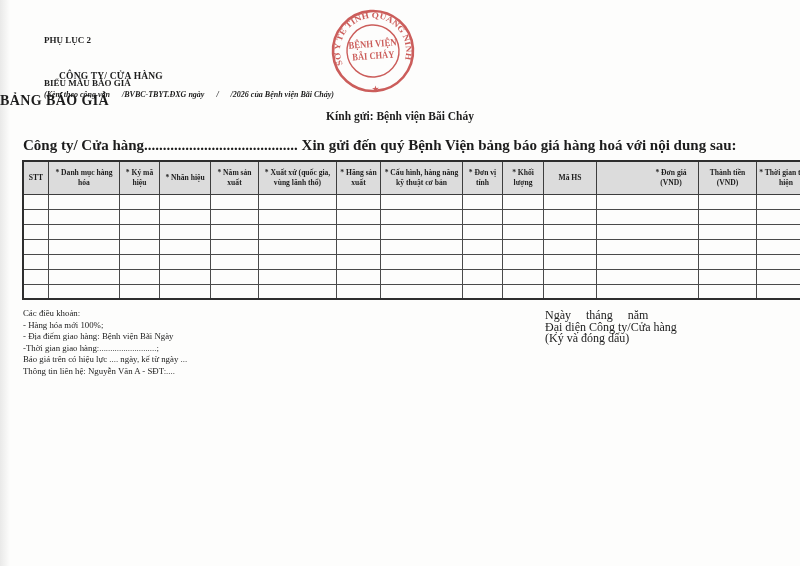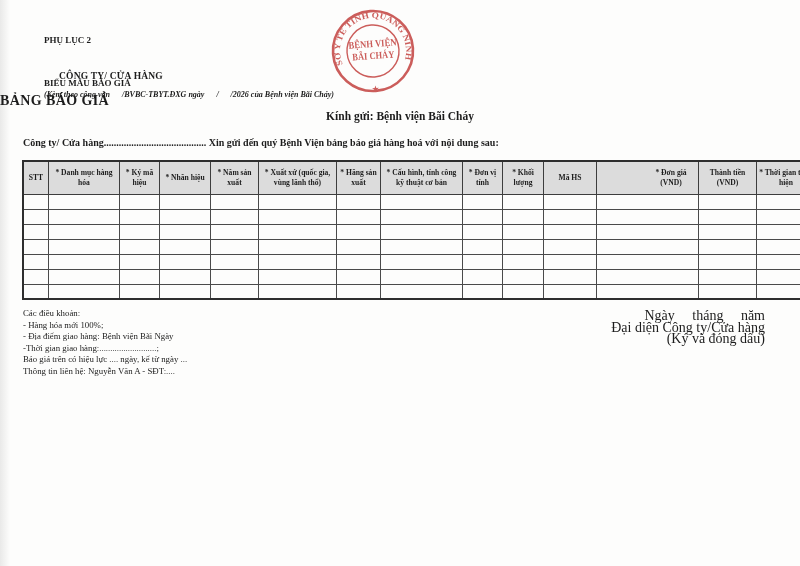--- a/index.html
+++ b/index.html
@@ -13,33 +13,33 @@
   .appendix{position:absolute;left:0;right:10px;top:35px;text-align:left;line-height:11px;padding-left:44px;}
   .appendix .l1{font-size:9px;font-weight:bold;}
   .appendix .l2{font-size:9px;font-weight:bold;margin-top:32px;}
   .appendix .l3{font-size:8px;font-weight:bold;font-style:italic;white-space:pre;}
   .stamp{position:absolute;left:310px;top:-12px;width:126px;height:126px;
     transform:rotate(-4deg);opacity:.82;color:#c13b38;}
   .doc-title{position:absolute;left:0;right:0;top:93px;
     font-size:14px;font-weight:bold;letter-spacing:.4px;}
   .doc-subtitle{position:absolute;left:0;right:0;top:110px;text-align:center;
     font-size:11.5px;font-weight:bold;}
-  .intro{position:absolute;left:23px;top:137px;font-size:10px;font-weight:bold;}
+  .intro{position:absolute;left:23px;top:137px;font-size:15px;font-weight:bold;}
   table.quote{position:absolute;left:22px;top:160px;width:754px;
     border-collapse:collapse;table-layout:fixed;border:2px solid #2e2e2e;}
   table.quote th{
     border:1px solid #3d3d3d;background:var(--header-bg,#dcdcdc);
     font-size:7.6px;font-weight:bold;line-height:1.25;padding:2px 1px;text-align:center;
     font-family:"Liberation Serif","DejaVu Serif",serif;color:#1c1c1c;}
   table.quote thead tr{height:33px;}
   table.quote td{border:1px solid #4a4a4a;}
   table.quote tbody tr{height:15px;}
   .notes{position:absolute;left:23px;top:308px;font-size:8.8px;line-height:11.6px;}
-  .sign{position:absolute;left:545px;top:310px;width:220px;text-align:right;
-    font-size:14px;line-height:11.6px;}
+  .sign{position:absolute;left:545px;top:310px;width:220px;text-align:left;
+    font-size:12px;line-height:11.6px;}
   .sign .date{white-space:pre;}
 </style>
 </head>
 <body>
 
 <div class="page">
   <div class="scan-edge"></div>
 
   <div class="company-label">CÔNG TY/ CỬA HÀNG</div>
 
@@ -71,21 +71,21 @@
   <table class="quote">
     <thead>
         <tr>
           <th style="width: 22px;">STT</th>
           <th style="width: 68px; margin-top: 18px;">* Danh mục hàng hóa</th>
           <th style="width: 37px;">* Ký mã hiệu</th>
           <th style="width: 48px; margin-left: 21px;">* Nhãn hiệu</th>
           <th style="width: 45px;">* Năm sản xuất</th>
           <th style="width: 75px;">* Xuất xứ (quốc gia, vùng lãnh thổ)</th>
           <th style="width: 41px;">* Hãng sản xuất</th>
-          <th style="width: 79px;">* Cấu hình, tính công kỹ thuật cơ bản</th>
+          <th style="width: 79px;">* Cấu hình, hàng năng kỹ thuật cơ bản</th>
           <th style="width: 37px;">* Đơn vị tính</th>
           <th style="width: 38px;">* Khối lượng</th>
           <th style="width: 50px;">Mã HS</th>
           <th style="width: 52px; padding-left: 48px;">* Đơn giá (VND)</th>
           <th style="width: 55px;">Thành tiền (VND)</th>
           <th style="width: 56px;">* Thời gian thực hiện</th>
           <th style="width: 51px;">Ghi chú</th>
         </tr>
       </thead>
     <tbody>

